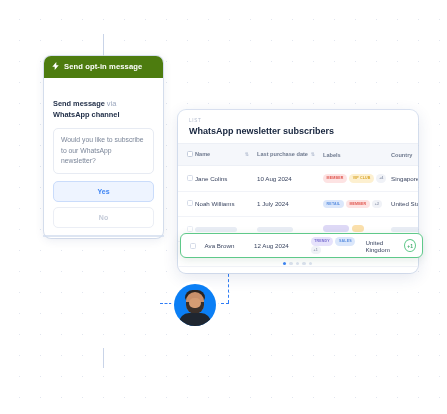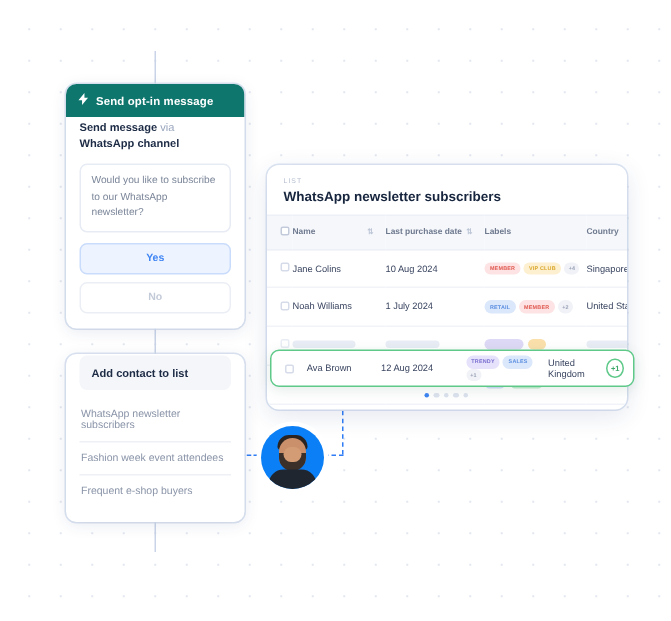--- a/index.html
+++ b/index.html
@@ -53,32 +53,31 @@
   
   .flow-card {
     position: absolute;
     background: #ffffff;
     border-radius: 7px;
     box-shadow: 0 2px 10px rgba(35,60,120,0.10), 0 0 0 1px rgba(210,220,238,0.75);
     z-index: 4;
     overflow: hidden;
   }
   .card-head {
-    background: #0f766e;
+    background: #4d7c0f;
     color: #ffffff;
     font-size: 7.6px;
     font-weight: bold;
     padding: 6px 9px 6px 8px;
     display: flex;
-    align-items: center;
     gap: 5px;
     letter-spacing: 0.1px;
   }
   .bolt-icon { display: block; }
-  .card-body { padding: 1px 9px 10px 9px; }
+  .card-body { padding: 20px 9px 10px 9px; }
 
   .msg-title {
     font-size: 7.4px;
     line-height: 1.5;
     color: #1d2b45;
     font-weight: bold;
     margin-bottom: 8px;
   }
   .msg-title .muted { color: #9aa6bd; font-weight: normal; }
 
@@ -320,26 +319,20 @@
       <div class="msg-title">
         <span>Send message</span><span class="muted"> via </span><span>WhatsApp channel</span>
       </div>
       <div class="msg-bubble">Would you like to subscribe to our WhatsApp newsletter?</div>
       <div class="reply-btn reply-yes">Yes</div>
       <div class="reply-btn reply-no">No</div>
     </div>
   </div>
 
   <div class="flow-card" style="left:44px; top:236px; width:119px;">
-    <div class="card-body">
-      <div class="action-chip">Add contact to list</div>
-      <div class="list-opt">WhatsApp newsletter subscribers</div>
-      <div class="list-opt">Fashion week event attendees</div>
-      <div class="list-opt">Frequent e-shop buyers</div>
-    </div>
   </div>
 
   <div id="table-panel" style="left:178px; top:110px; width:240px; height:163px;">
     <div class="tp-head">
       <div class="tp-kicker">LIST</div>
       <div class="tp-title">WhatsApp newsletter subscribers</div>
     </div>
 
     <table class="tbl">
       <thead>

